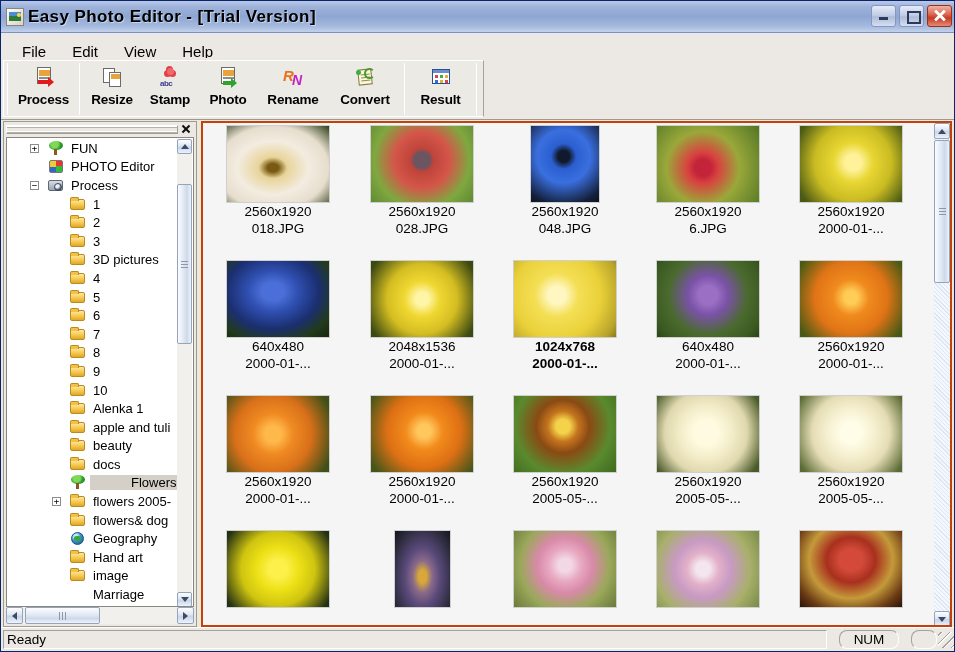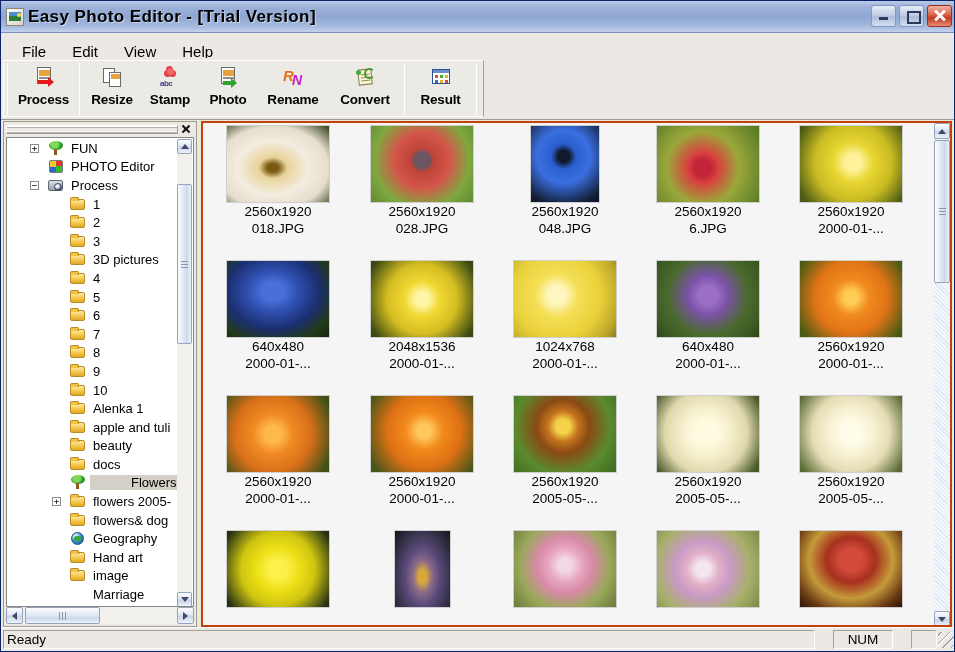--- a/index.html
+++ b/index.html
@@ -359,25 +359,25 @@
     display: flex; align-items: center;
   }
   #status-text-pane {
     margin-left: 2px; height: 19px; flex: 1;
     border-top: 1px solid #a5a29b; border-left: 1px solid #a5a29b;
     border-bottom: 1px solid #ffffff; border-right: 1px solid #ffffff;
     display: flex; align-items: center; padding-left: 3px;
     font-size: 13.5px; color: #000;
   }
   .status-pane {
-    height: 19px; width: 60px; margin-left: 18px;
+    height: 19px; width: 60px; margin-left: 12px;
     border-top: 1px solid #a5a29b; border-left: 1px solid #a5a29b;
     border-bottom: 1px solid #ffffff; border-right: 1px solid #ffffff;
     display: flex; align-items: center; justify-content: center;
-    font-size: 13.5px; color: #000;
+    font-size: 13.5px; color: #000; border-radius: 8px;
   }
   #status-grip {
     width: 16px; height: 16px; margin: 0 2px 0 1px; position: relative; flex:none;
     background:
       repeating-linear-gradient(135deg, transparent 0 2px, #a5a29b 2px 3px, #ffffff 3px 4px, transparent 4px 6px);
   }
 </style>
 </head>
 <body>
 
@@ -750,21 +750,21 @@
         <div class="cell" style="left: 4px; top: 137px;">
           <div class="thumb-img" style="width:104px;height:78px;background:radial-gradient(ellipse at 45% 40%, #4a6fd8 0 14%, #2f4fb0 32%, #1b2f70 58%, #223a1c 80%, #16260f 100%);"></div>
           <div class="thumb-cap">640x480</div>
           <div class="thumb-cap">2000-01-...</div>
         </div>
         <div class="cell" style="left: 148px; top: 137px;">
           <div class="thumb-img" style="width:104px;height:78px;background:radial-gradient(circle at 50% 50%, #fff5a8 0 10%, #f0d832 28%, #d4bd22 55%, #3c4a12 92%);"></div>
           <div class="thumb-cap">2048x1536</div>
           <div class="thumb-cap">2000-01-...</div>
         </div>
-        <div class="cell" style="left: 291px; top: 137px;">
+        <div class="cell" style="left: 291px; top: 137px; font-weight: bold;">
           <div class="thumb-img" style="width:104px;height:78px;background:radial-gradient(circle at 42% 45%, #fff6c0 0 12%, #f4df55 30%, #ead13a 60%, #b8a42a 88%, #8a7a1c 100%);"></div>
           <div class="thumb-cap">1024x768</div>
           <div class="thumb-cap">2000-01-...</div>
         </div>
         <div class="cell" style="left: 434px; top: 137px;">
           <div class="thumb-img" style="width:104px;height:78px;background:radial-gradient(circle at 50% 45%, #9a6fc4 0 14%, #7a52a8 30%, #4a6a2e 60%, #3a5a22 85%, #2a4418 100%);"></div>
           <div class="thumb-cap">640x480</div>
           <div class="thumb-cap">2000-01-...</div>
         </div>
         <div class="cell" style="left: 577px; top: 137px;">

